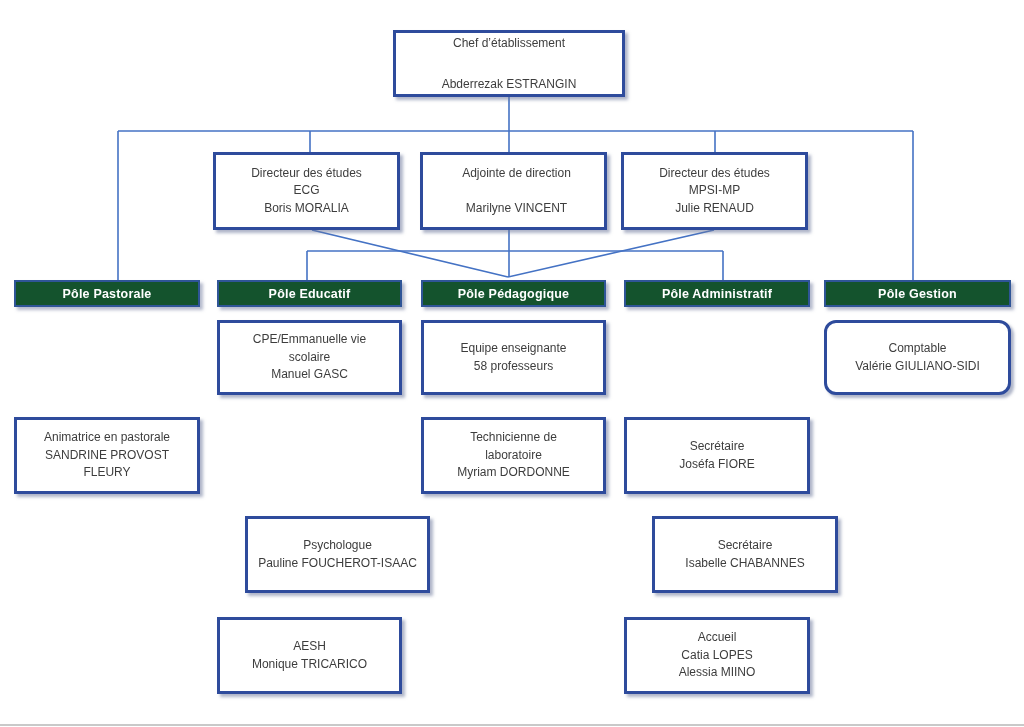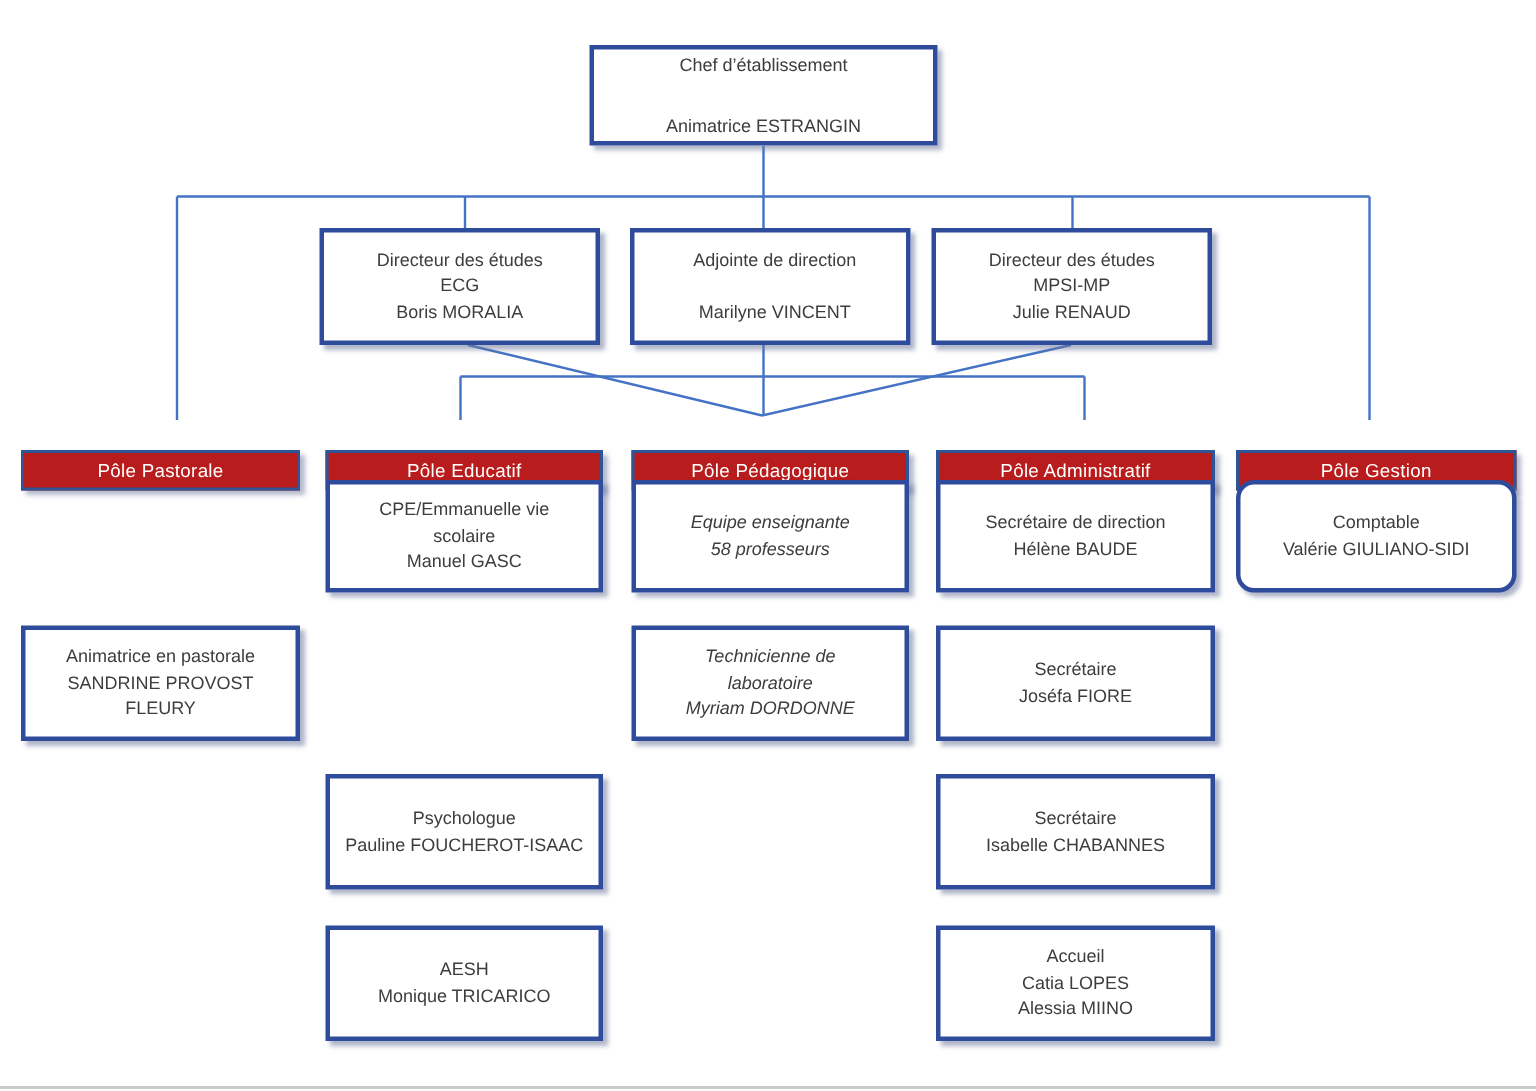--- a/index.html
+++ b/index.html
@@ -10,41 +10,41 @@
   #wires{position:absolute;left:0;top:0;width:1024px;height:727px;pointer-events:none;}
   .node{
     position:absolute;background:#ffffff;border:3px solid #2e4b9c;
     box-shadow:3px 3px 3px rgba(110,120,155,.55);
     display:flex;flex-direction:column;justify-content:center;align-items:center;
     text-align:center;font-size:12px;line-height:1.45;color:#3d3d3d;
     box-sizing:border-box;padding:4px 6px;
   }
   .node .ln{min-height:17px;width:100%;}
   .pole-header{
-    position:absolute;height:27px;background:#b91c1c;border:2px solid #2f5597;
+    position:absolute;height:27px;background:#14532d;border:2px solid #2f5597;
     box-shadow:3px 3px 3px rgba(110,120,155,.5);box-sizing:border-box;
     display:flex;align-items:center;justify-content:center;
-    color:#ffffff;font-weight:normal;font-size:12.5px;letter-spacing:.2px;margin-top:20px;
+    color:#ffffff;font-weight:bold;font-size:12.5px;letter-spacing:.2px;
   }
   .baseline{position:absolute;left:0;top:724px;width:1024px;height:2px;background:#c9c9c9;}
   
   #root-node{left:393px;top:30px;width:232px;height:67px;gap:24px;}
   #dir-ecg{left:213px;top:152px;width:187px;height:78px;}
   #dir-adj{left:420px;top:152px;width:187px;height:78px;padding-left:12px;}
   #dir-mpsi{left:621px;top:152px;width:187px;height:78px;}
   #ph-0{left:14px;top:280px;width:186px;}
   #ph-1{left:217px;top:280px;width:185px;}
   #ph-2{left:421px;top:280px;width:185px;}
   #ph-3{left:624px;top:280px;width:186px;}
   #ph-4{left:824px;top:280px;width:187px;}
   
-  .c0{left:14px;width:186px;} .c1{left:217px;width:185px;} .c2{left:421px;width:185px;font-style:italic;}
+  .c0{left:14px;width:186px;} .c1{left:217px;width:185px;} .c2{left:421px;width:185px;}
   .c3{left:624px;width:186px;} .c4{left:824px;width:187px;border-radius:12px;}
   .r0{top:320px;height:75px;} .r1{top:417px;height:77px;}
-  .r2{top:516px;height:77px;} .r3{top:617px;height:77px;}
+  .r2{top:516px;height:77px;margin-left:28px;} .r3{top:617px;height:77px;}
 </style>
 </head>
 <body>
 
 <div id="stage">
 
   <svg id="wires" viewBox="0 0 1024 727" xmlns="http://www.w3.org/2000/svg">
     <g stroke="#4472c4" stroke-width="1.6" fill="none">
       <path d="M509 97 L509 131"></path>
       <path d="M118 131 L913 131"></path>
@@ -57,21 +57,21 @@
       <path d="M307 251 L723 251"></path>
       <path d="M307 251 L307 280"></path>
       <path d="M723 251 L723 280"></path>
       <path d="M312 230 L508 277"></path>
       <path d="M714 230 L508 277"></path>
     </g>
   </svg>
 
   <div class="node" id="root-node">
     <div class="ln">Chef d’établissement</div>
-    <div class="ln">Animatrice ESTRANGIN</div>
+    <div class="ln">Abderrezak ESTRANGIN</div>
   </div>
 
   <div class="node" id="dir-ecg">
     <div class="ln">Directeur des études</div>
     <div class="ln">ECG</div>
     <div class="ln">Boris MORALIA</div>
   </div>
   <div class="node" id="dir-adj">
     <div class="ln">Adjointe de direction</div>
     <div class="ln"></div>
@@ -112,24 +112,20 @@
   <div class="node c2 r0">
     <div class="ln">Equipe enseignante</div>
     <div class="ln">58 professeurs</div>
   </div>
   <div class="node c2 r1">
     <div class="ln">Technicienne de</div>
     <div class="ln">laboratoire</div>
     <div class="ln">Myriam DORDONNE</div>
   </div>
 
-  <div class="node c3 r0">
-    <div class="ln">Secrétaire de direction</div>
-    <div class="ln">Hélène BAUDE</div>
-  </div>
   <div class="node c3 r1">
     <div class="ln">Secrétaire</div>
     <div class="ln">Joséfa FIORE</div>
   </div>
   <div class="node c3 r2">
     <div class="ln">Secrétaire</div>
     <div class="ln">Isabelle CHABANNES</div>
   </div>
   <div class="node c3 r3">
     <div class="ln">Accueil</div>

